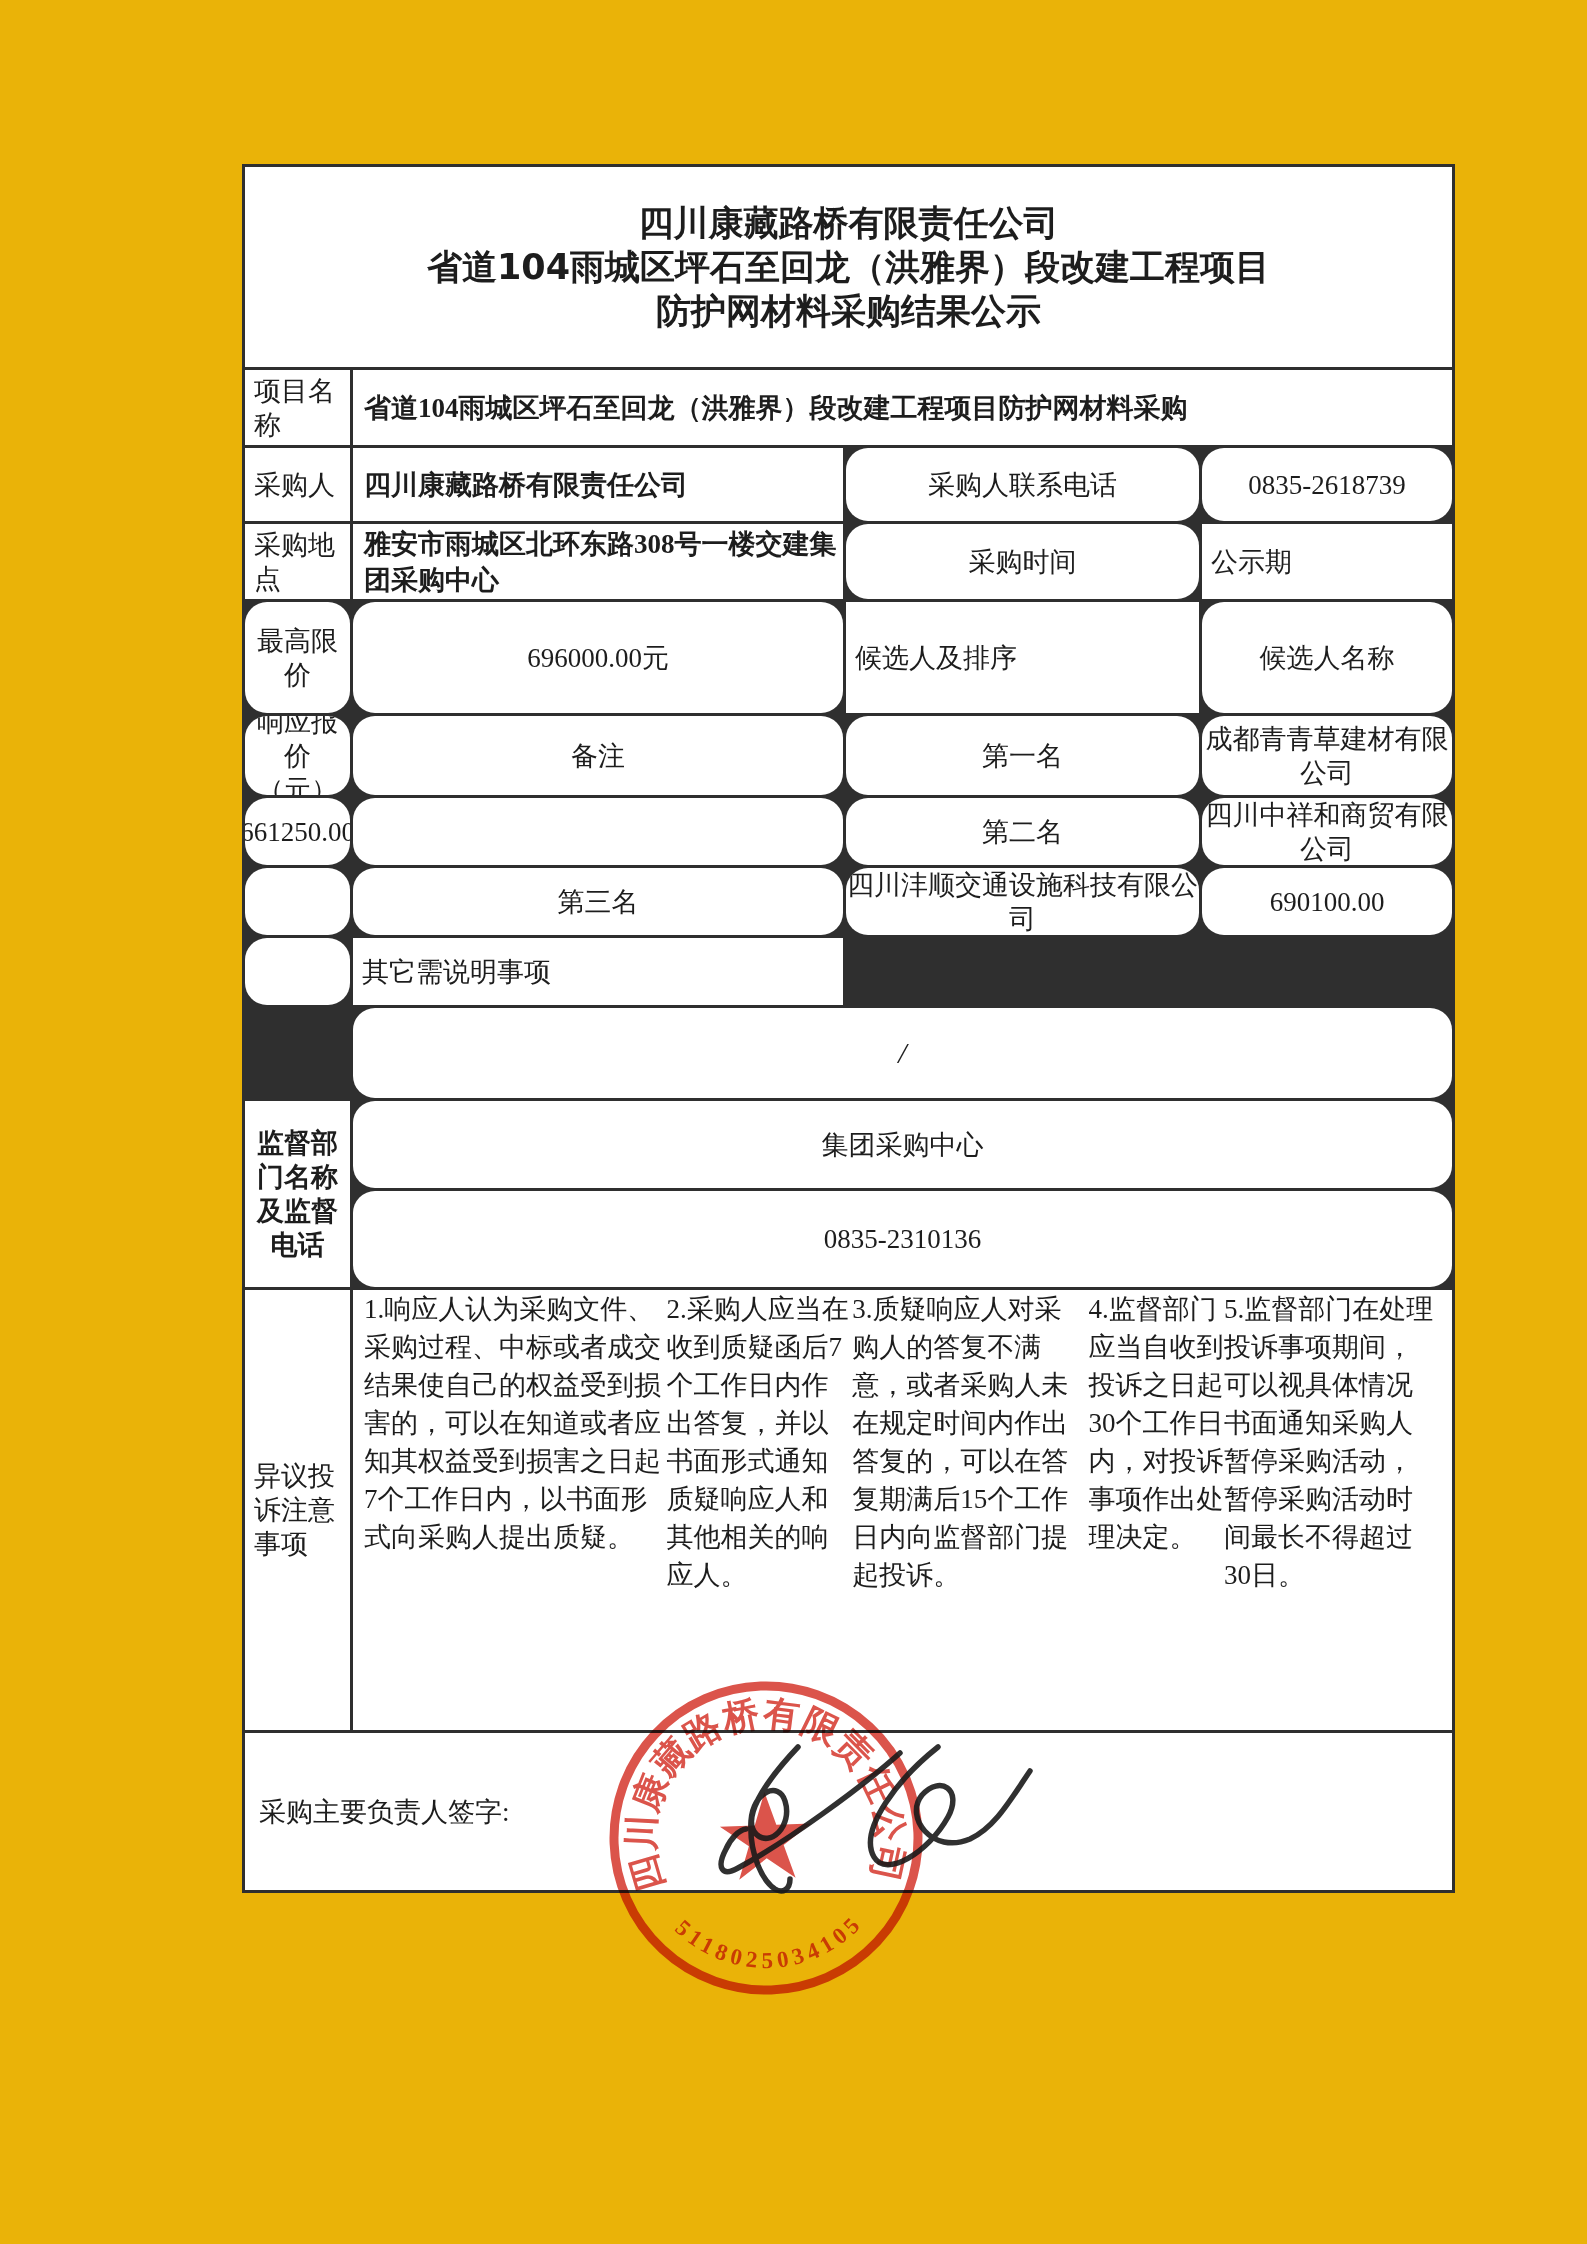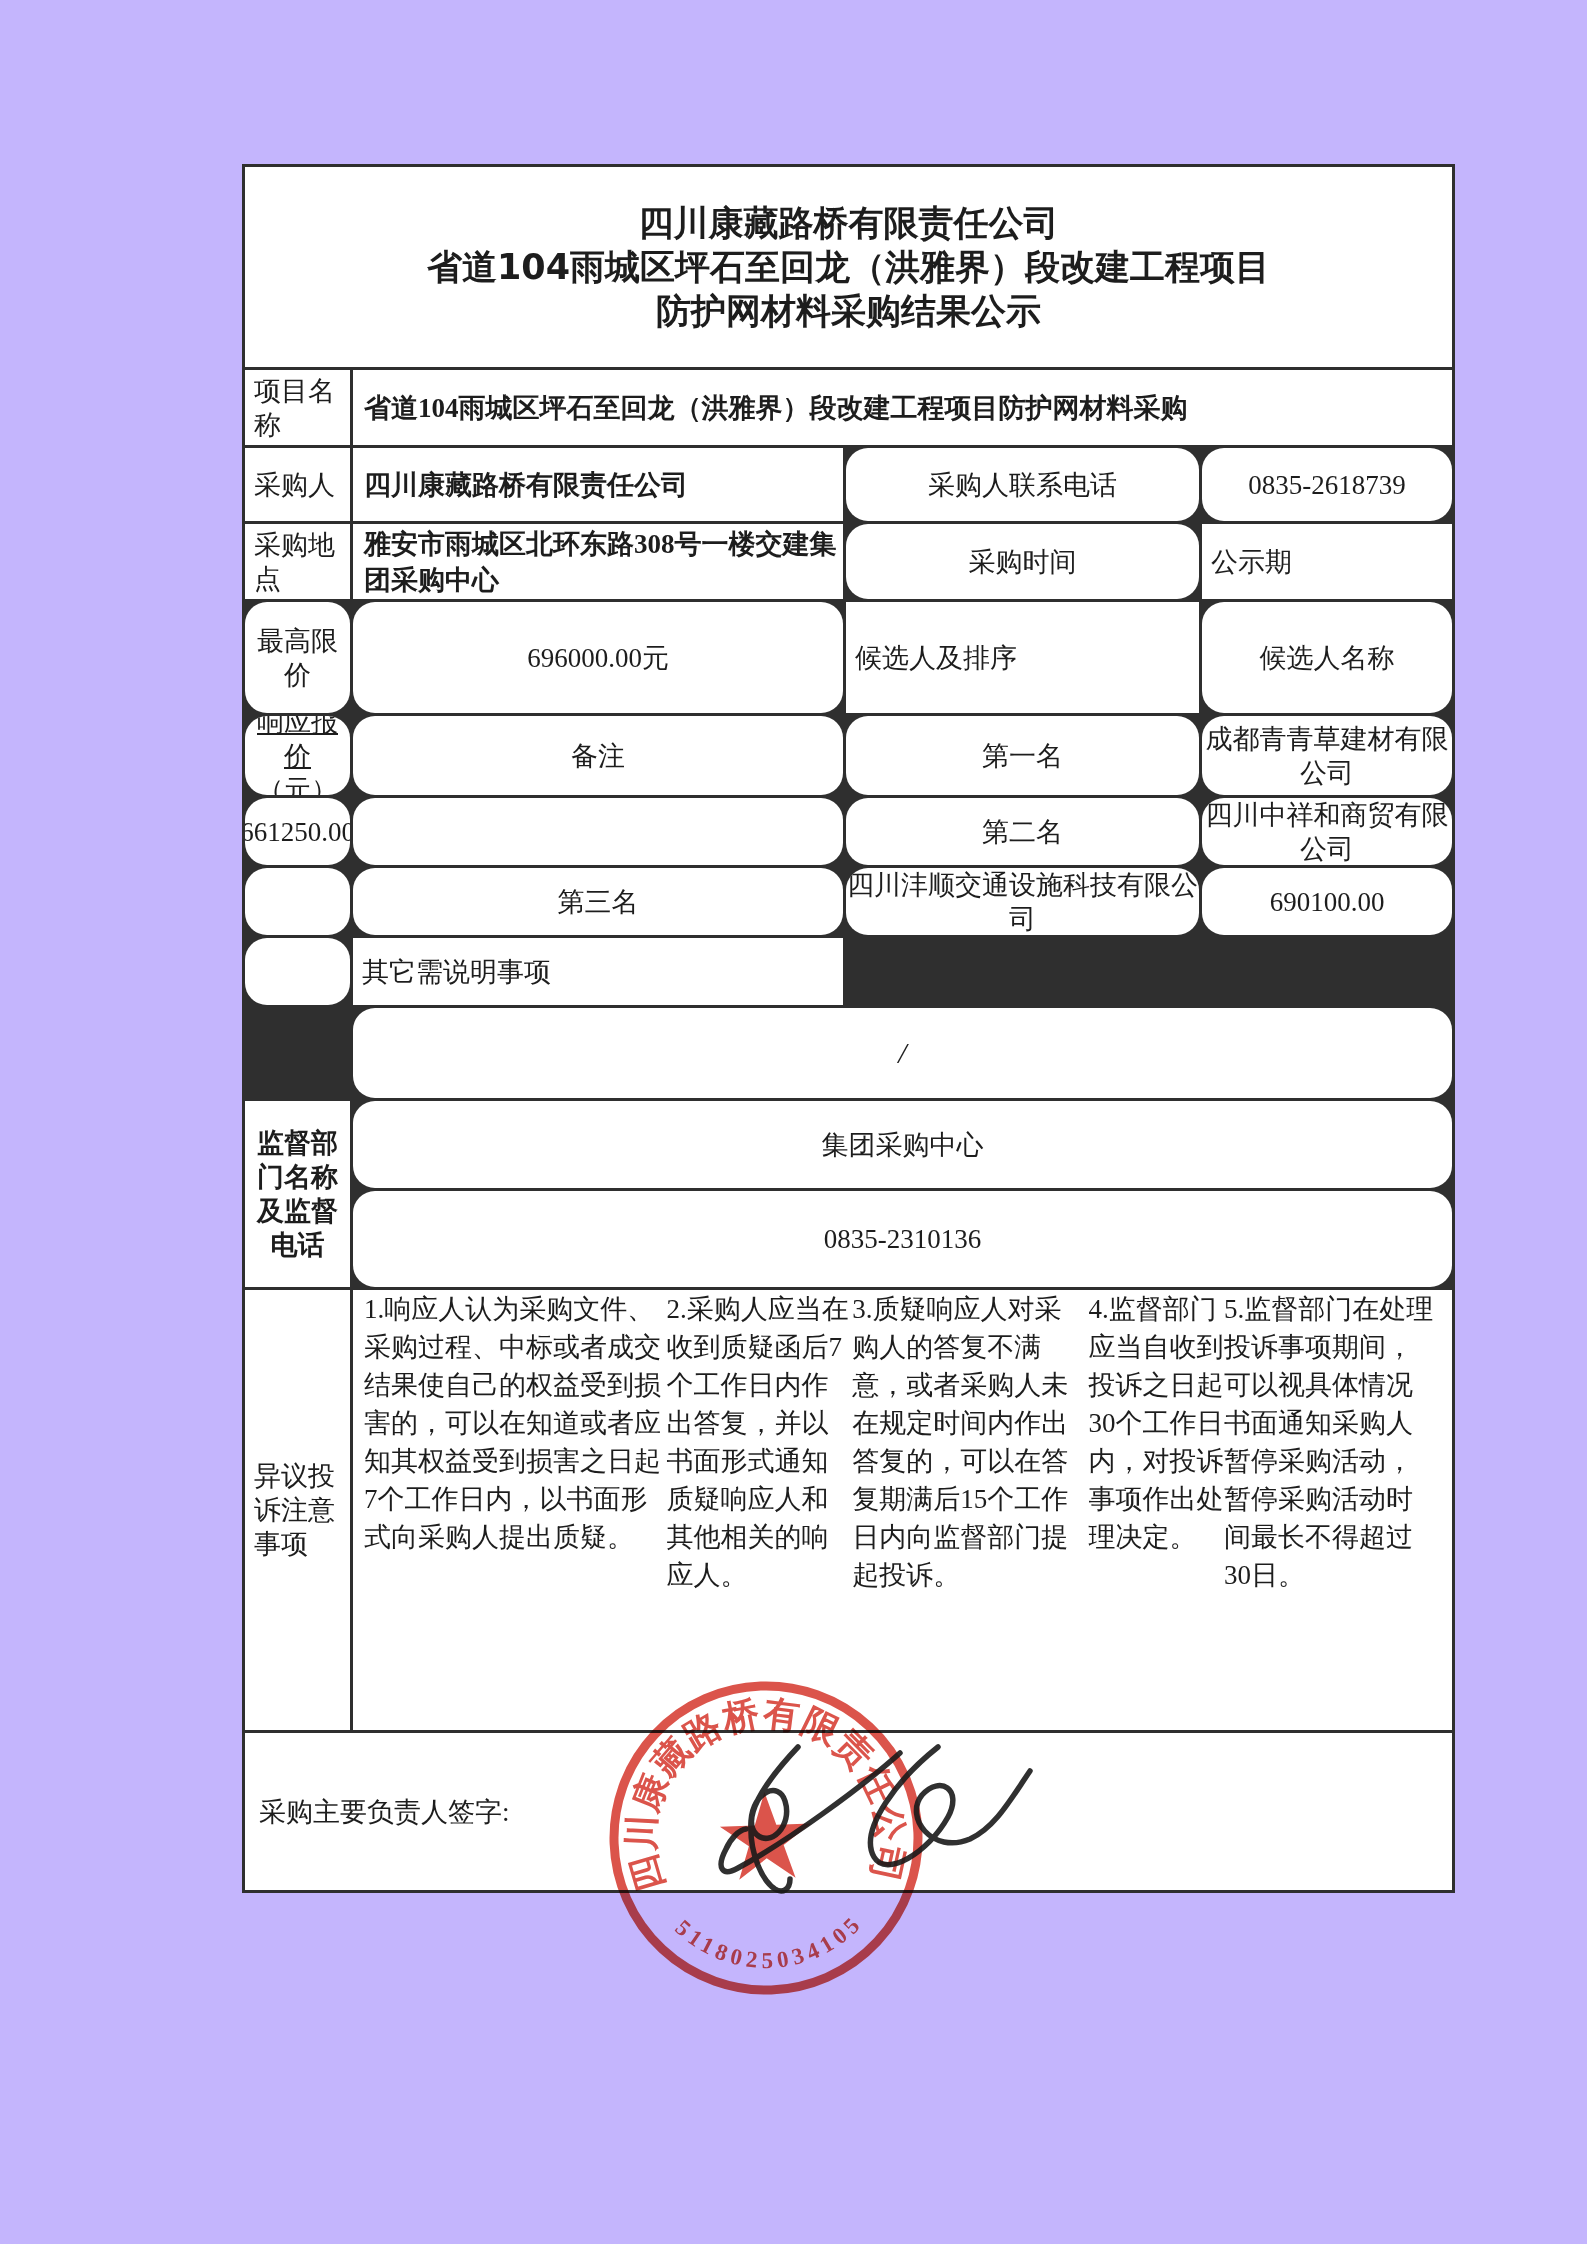--- a/index.html
+++ b/index.html
@@ -1,19 +1,19 @@
 <!DOCTYPE html>
 <html><head>
 <meta charset="utf-8">
 <style>
   html,body{margin:0;padding:0;background:#ffffff;}
   .page{
     position:relative;
     width:1587px;height:2244px;
-    background:#c4b5fd;
+    background:#eab308;
     font-family:"Liberation Serif","DejaVu Serif",serif;
     color:#1d1d1d;
     overflow:hidden;
   }
   .doc-table{
     position:absolute;left:242px;top:164px;
     display:grid;
     grid-template-columns:105px 490px 353px 250px;
     grid-template-rows:200px 75px 73px 75px 111px 79px 67px 67px 67px 90px 87px 96px 440px 157px;
     gap:3px;
@@ -36,21 +36,21 @@
   .title-cell{
     grid-column:1 / 5;
     flex-direction:column;
     justify-content:center;
     font-family:"DejaVu Sans","Liberation Sans",sans-serif;
     font-weight:700;
     font-size:35px;
     line-height:44px;
     text-align:center;
   }
-  .pre{white-space:pre-line;text-decoration:underline;}
+  .pre{white-space:pre-line;}
   .value-left{padding-left:11px;padding-right:2px;line-height:36px;font-weight:bold;}
   .supervision-label{grid-row:11 / 13;}
   .objection-text{
     flex-direction:row;
     align-items:stretch;
     justify-content:center;
     padding-left:11px;padding-right:16px;
     line-height:38px;
     text-align:left;
   }

